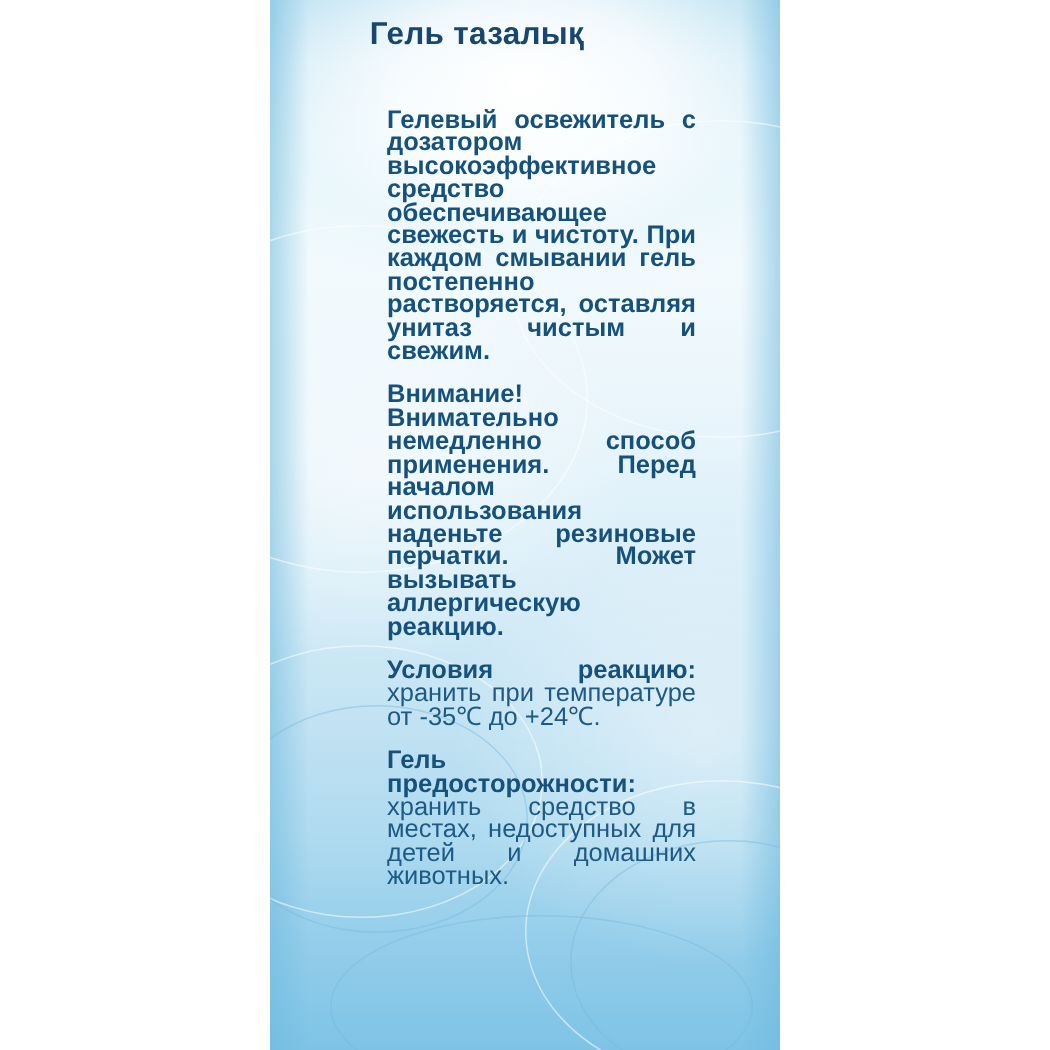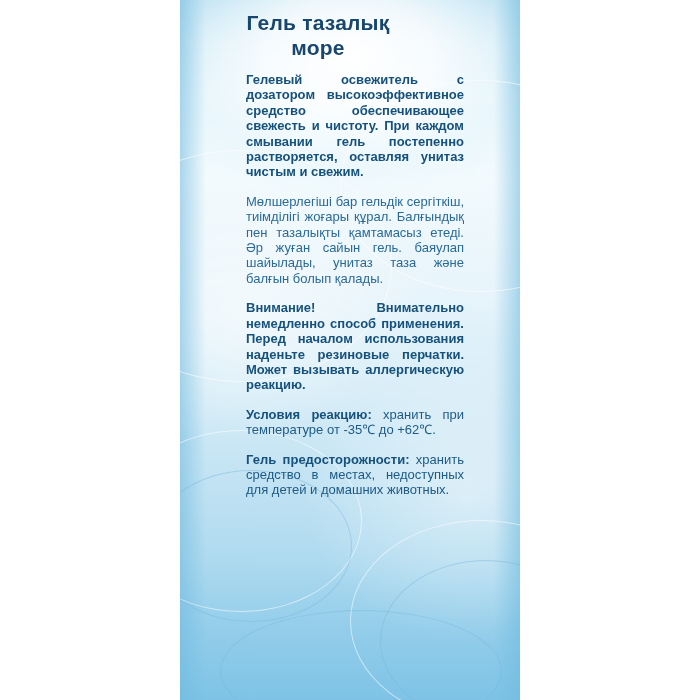--- a/index.html
+++ b/index.html
@@ -78,23 +78,23 @@
   }
 
   .body-text {
     position: absolute;
     left: 62px;
     top: 72px;
     width: 222px;
   }
 
   p {
-    margin: 0 0 14px 4px;
+    margin: 0 0 14px 16px;
     color: #1d5a85;
-    font-size: 13px;
+    font-size: 17px;
     line-height: 15.4px;
     text-align: justify;
     text-justify: inter-word;
   }
   p:last-child { margin-bottom: 0; }
 
   p.bold {
     font-weight: bold;
     color: #16517c;
   }
@@ -117,24 +117,22 @@
   <div class="swirl dark" style="left:-30px; top:470px; width:200px; height:150px;"></div>
   <div class="swirl" style="left:170px; top:520px; width:260px; height:200px;"></div>
   <div class="swirl dark" style="left:200px; top:560px; width:210px; height:160px;"></div>
   <div class="swirl" style="left:-90px; top:150px; width:300px; height:230px;"></div>
   <div class="swirl" style="left:160px; top:80px; width:280px; height:210px;"></div>
   <div class="swirl dark" style="left:40px; top:610px; width:280px; height:120px;"></div>
 
   <div id="content">
     <div class="title">
       <div>Гель тазалық</div>
-      <div>море</div>
     </div>
 
     <div class="body-text">
       <p class="bold">Гелевый освежитель с дозатором высокоэффективное средство обеспечивающее свежесть и чистоту. При каждом смывании гель постепенно растворяется, оставляя унитаз чистым и свежим.</p>
-      <p class="kz">Мөлшерлегіші бар гельдік сергіткіш, тиімділігі жоғары құрал. Балғындық пен тазалықты қамтамасыз етеді. Әр жуған сайын гель. баяулап шайылады, унитаз таза және балғын болып қалады.</p>
       <p class="bold">Внимание! Внимательно немедленно способ применения. Перед началом использования наденьте резиновые перчатки. Может вызывать аллергическую реакцию.</p>
-      <p><b class="inline">Условия реакцию:</b><span> хранить при температуре от -35℃ до +62℃.</span></p>
+      <p><b class="inline">Условия реакцию:</b><span> хранить при температуре от -35℃ до +24℃.</span></p>
       <p><b class="inline">Гель предосторожности:</b><span> хранить средство в местах, недоступных для детей и домашних животных.</span></p>
     </div>
   </div>
 </div>
 
 </body></html>

